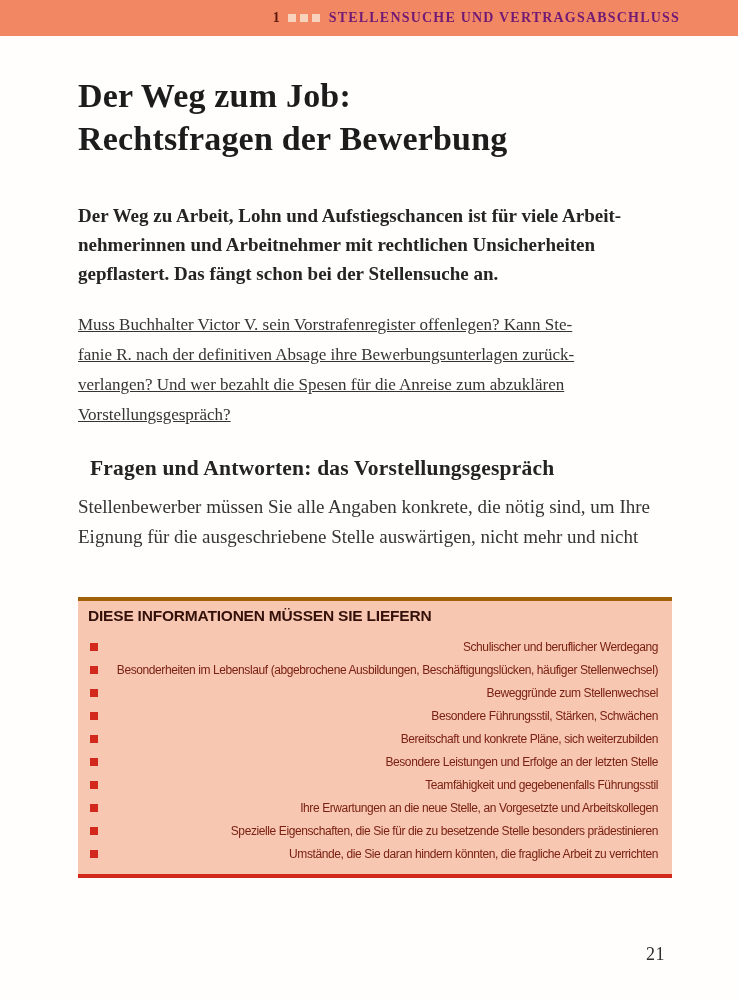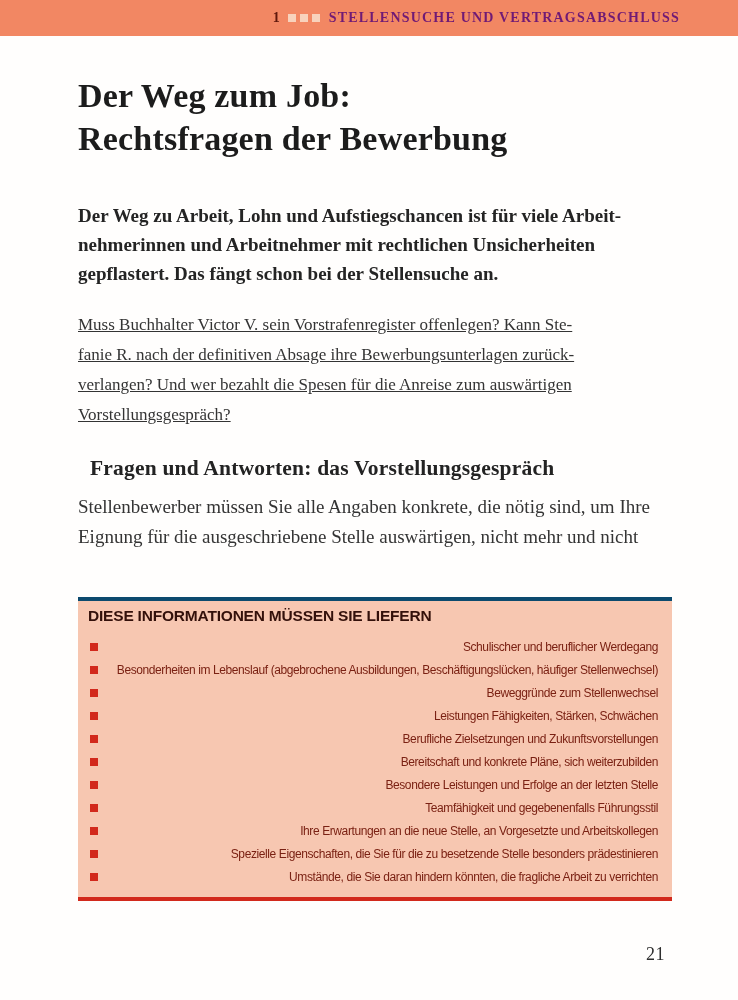--- a/index.html
+++ b/index.html
@@ -57,21 +57,21 @@
   .para-section{
     position:absolute;left:78px;top:492px;width:630px;
     font-size:19px;color:#343434;line-height:30px;
   }
 
   
   .info-box{
     position:absolute;left:78px;top:597px;width:594px;
     box-sizing:border-box;
     background:#f7c7b1;
-    border-top:4px solid #0c4a6e;
+    border-top:4px solid #a16207;
     border-bottom:4px solid #d2291c;
     padding:6px 14px 8px 10px;
   }
   .info-box h3{
     margin:0;
     font-family:"Liberation Sans", sans-serif;
     font-size:15.5px;font-weight:bold;
     letter-spacing:-0.2px;
     line-height:18px;
     color:#33100a;
@@ -121,39 +121,39 @@
 
   <div class="lead">
     <div class="line">Der Weg zu Arbeit, Lohn und Aufstiegschancen ist für viele Arbeit-</div>
     <div class="line">nehmerinnen und Arbeitnehmer mit rechtlichen Unsicherheiten</div>
     <div class="line">gepflastert. Das fängt schon bei der Stellensuche an.</div>
   </div>
 
   <div class="para para-intro">
     <div class="line">Muss Buchhalter Victor V. sein Vorstrafenregister offenlegen? Kann Ste-</div>
     <div class="line">fanie R. nach der definitiven Absage ihre Bewerbungsunterlagen zurück-</div>
-    <div class="line">verlangen? Und wer bezahlt die Spesen für die Anreise zum auswärtigen</div>
+    <div class="line">verlangen? Und wer bezahlt die Spesen für die Anreise zum abzuklären</div>
     <div class="line">Vorstellungsgespräch?</div>
   </div>
 
   <h2 class="section-heading" style="margin:12px;">Fragen und Antworten: das Vorstellungsgespräch</h2>
 
   <div class="para para-section">
     <div class="line">Stellenbewerber müssen Sie alle Angaben konkrete, die nötig sind, um Ihre</div>
     <div class="line">Eignung für die ausgeschriebene Stelle auswärtigen, nicht mehr und nicht</div>
   </div>
 
   <div class="info-box">
     <h3>DIESE INFORMATIONEN MÜSSEN SIE LIEFERN</h3>
     <ul>
       <li><span class="bullet"></span><span>Schulischer und beruflicher Werdegang</span></li>
       <li><span class="bullet"></span><span>Besonderheiten im Lebenslauf (abgebrochene Ausbildungen, Beschäftigungslücken, häufiger Stellenwechsel)</span></li>
       <li><span class="bullet"></span><span>Beweggründe zum Stellenwechsel</span></li>
-      <li><span class="bullet"></span><span>Leistungen Fähigkeiten, Stärken, Schwächen</span></li>
-      <li><span class="bullet"></span><span>Berufliche Zielsetzungen und Zukunftsvorstellungen</span></li>
+      <li><span class="bullet"></span><span>Besondere Führungsstil, Stärken, Schwächen</span></li>
+      <li><span class="bullet"></span></li>
       <li><span class="bullet"></span><span>Bereitschaft und konkrete Pläne, sich weiterzubilden</span></li>
       <li><span class="bullet"></span><span>Besondere Leistungen und Erfolge an der letzten Stelle</span></li>
       <li><span class="bullet"></span><span>Teamfähigkeit und gegebenenfalls Führungsstil</span></li>
       <li><span class="bullet"></span><span>Ihre Erwartungen an die neue Stelle, an Vorgesetzte und Arbeitskollegen</span></li>
       <li><span class="bullet"></span><span>Spezielle Eigenschaften, die Sie für die zu besetzende Stelle besonders prädestinieren</span></li>
       <li><span class="bullet"></span><span>Umstände, die Sie daran hindern könnten, die fragliche Arbeit zu verrichten</span></li>
     </ul>
   </div>
 
   <div class="page-number">21</div>

